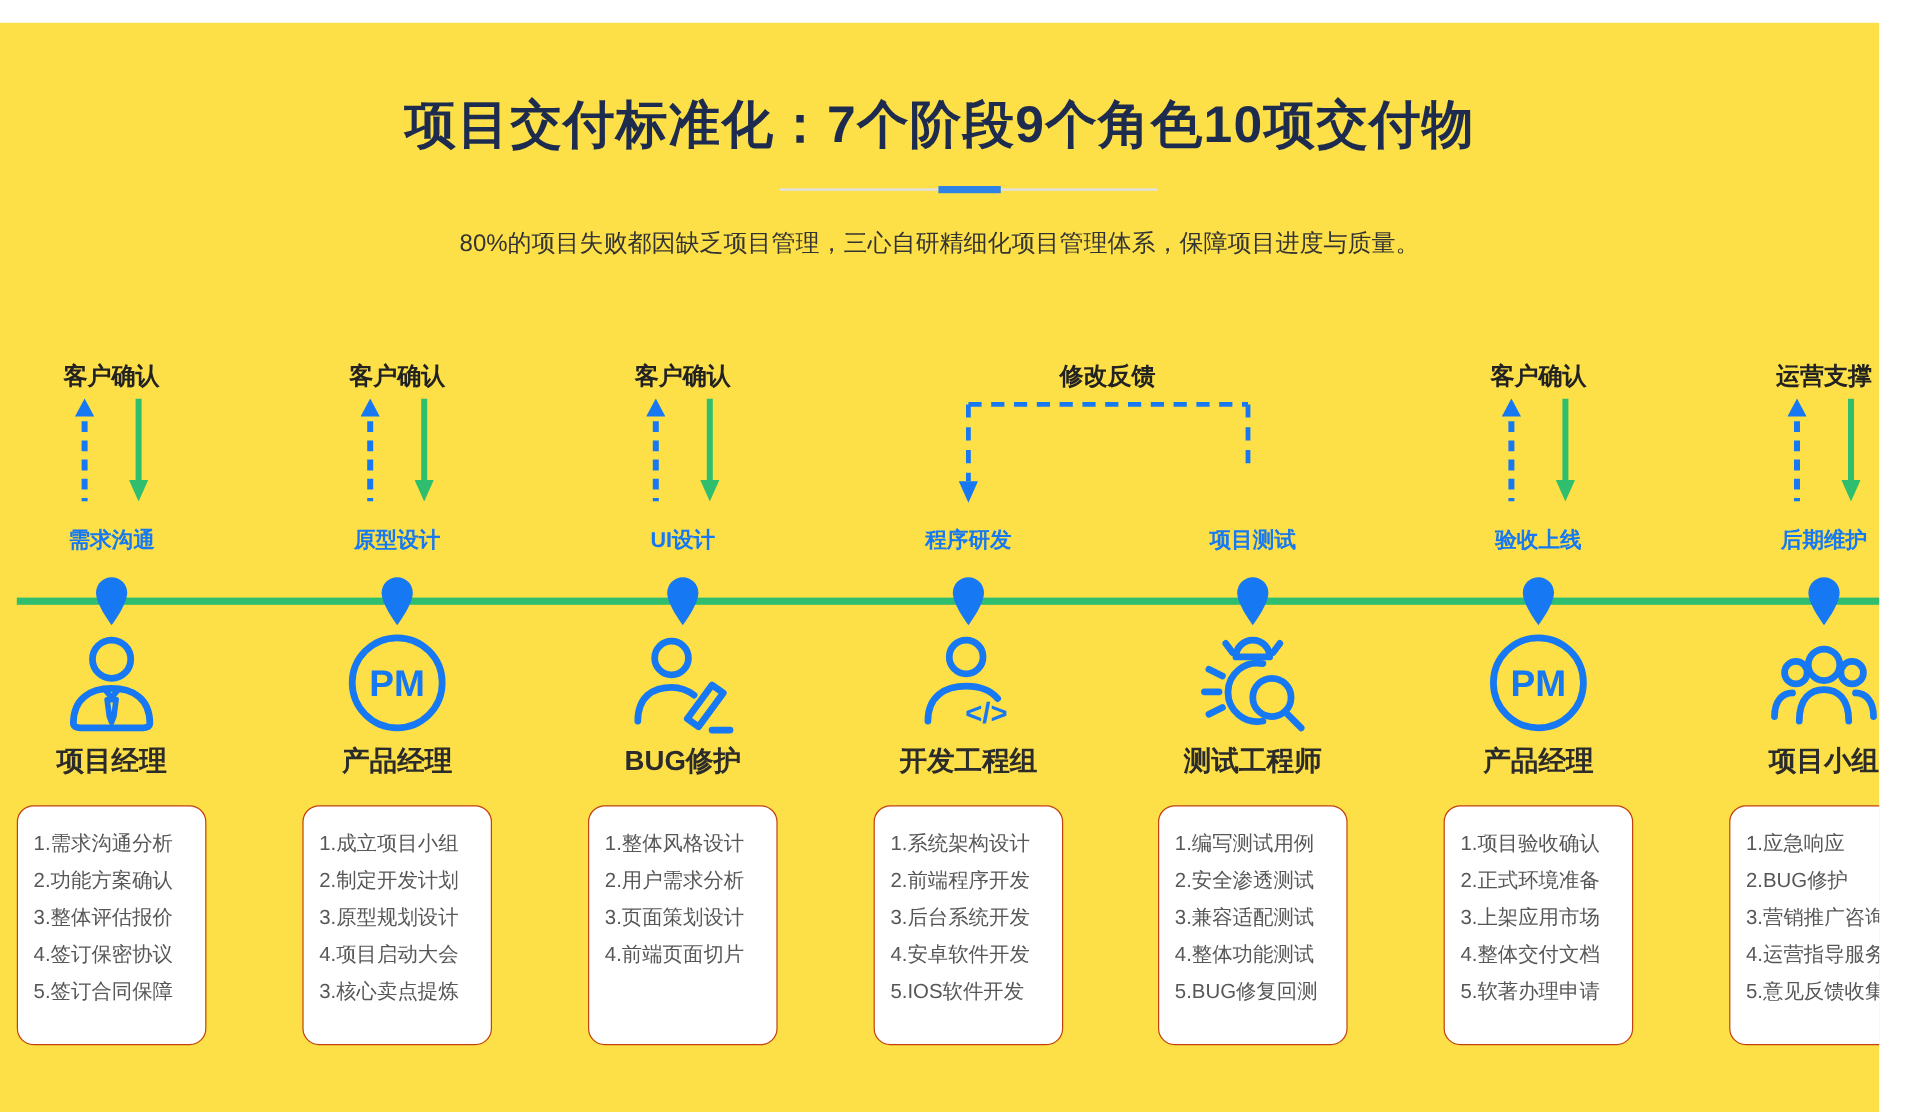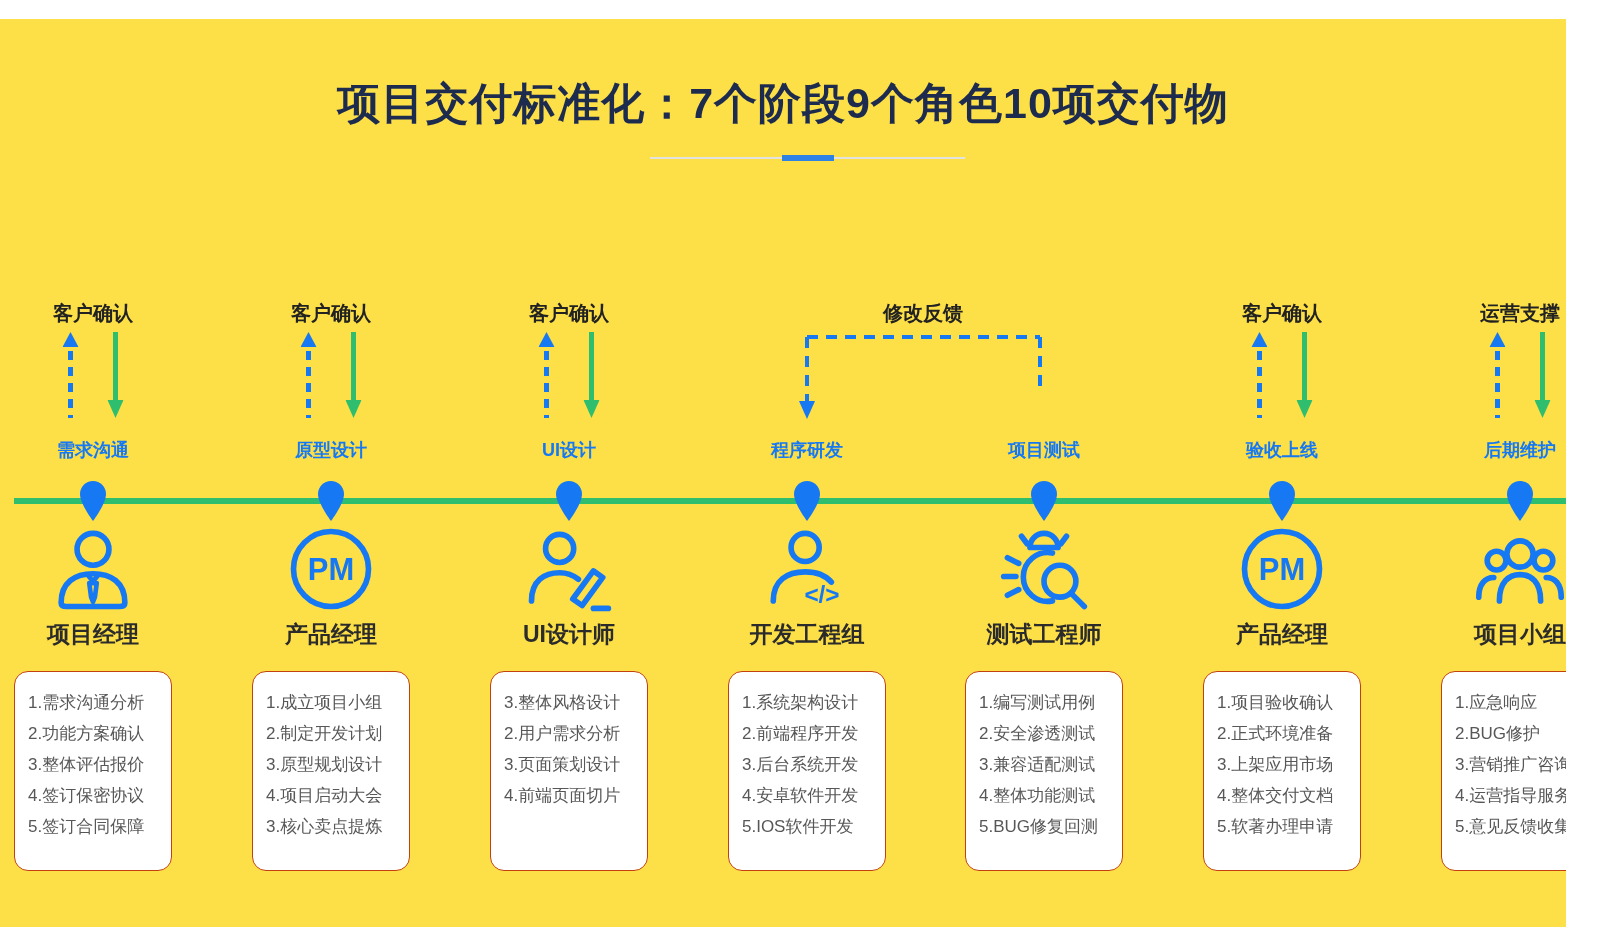--- a/index.html
+++ b/index.html
@@ -48,20 +48,21 @@
 </style>
 </head>
 <body>
 
 <div class="page">
 
   <div class="title">项目交付标准化：7个阶段9个角色10项交付物</div>
   <div class="divider">
     <div class="divider-accent"></div>
   </div>
+  <div class="subtitle">80%的项目失败都因缺乏项目管理，三心自研精细化项目管理体系，保障项目进度与质量。</div>
 
   <div class="timeline-line"></div>
   <div class="timeline-head"></div>
 
   <div class="feedback-label">修改反馈</div>
   <svg class="feedback-bracket" width="250" height="96" viewBox="0 0 250 96" fill="none">
     <path d="M8 8 H241" stroke="#1678f2" stroke-width="4" stroke-dasharray="11 8"></path>
     <path d="M8 8 V72" stroke="#1678f2" stroke-width="4" stroke-dasharray="11 8"></path>
     <path d="M241 8 V60" stroke="#1678f2" stroke-width="4" stroke-dasharray="11 8"></path>
     <polygon points="8,90 0,72 16,72" fill="#1678f2"></polygon>
@@ -148,24 +149,24 @@
     <div class="stage-name">UI设计</div>
     <svg class="pin" width="30" height="44" viewBox="0 0 30 44">
       <path d="M15 2 C22.2 2 28 7.8 28 15 C28 25 15 42 15 42 C15 42 2 25 2 15 C2 7.8 7.8 2 15 2 Z" fill="#1678f2"></path>
     </svg>
     <svg class="role-icon" viewBox="0 0 96 96" fill="none" stroke="#1678f2" stroke-width="6" stroke-linecap="round" stroke-linejoin="round">
       <circle cx="38" cy="26" r="15"></circle>
       <path d="M8 82 C8 60 22 52 38 52 C46 52 53 55 58 59"></path>
       <path d="M52 80 L74 50 L84 57 L62 87 Z"></path>
       <path d="M74 90 H90"></path>
     </svg>
-    <div class="role-name">UI设计师</div>
-    <div class="card">
-      <ul>
-        <li>3.整体风格设计</li>
+    <div class="role-name">BUG修护</div>
+    <div class="card">
+      <ul>
+        <li>1.整体风格设计</li>
         <li>2.用户需求分析</li>
         <li>3.页面策划设计</li>
         <li>4.前端页面切片</li>
       </ul>
     </div>
   </div>
 
   <div class="col" style="left:807px">
     <div class="stage-name">程序研发</div>
     <svg class="pin" width="30" height="44" viewBox="0 0 30 44">

